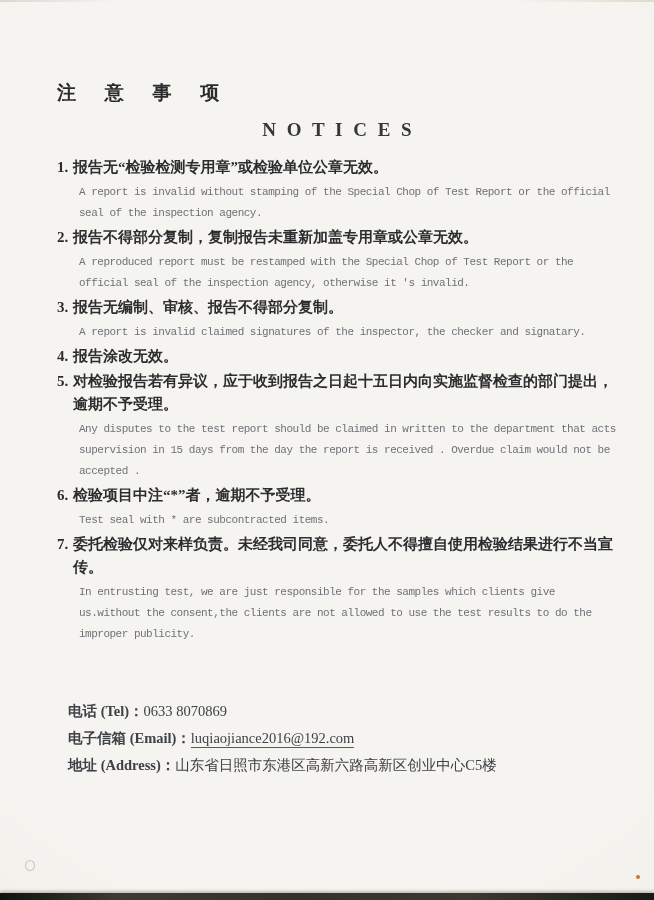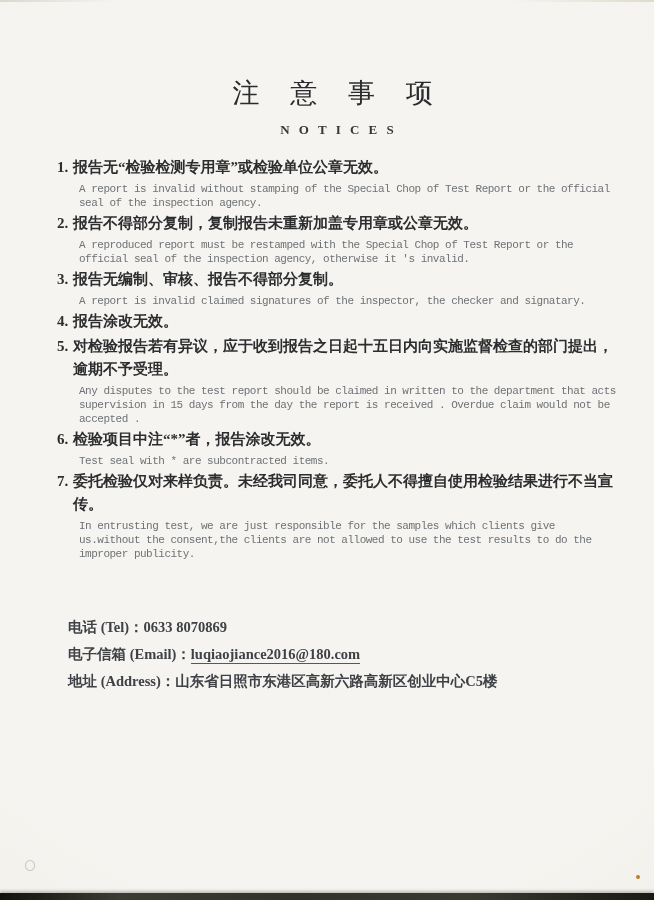--- a/index.html
+++ b/index.html
@@ -19,31 +19,31 @@
     position: absolute; top: 0; left: 0; right: 0; height: 2px;
     background: linear-gradient(to right, #cfccc2, rgba(207,204,194,0) 18%, rgba(207,204,194,0) 78%, #d8d0bd);
     opacity: .7;
   }
   .content {
     position: relative;
     padding: 78px 34px 0 57px;
   }
   .title {
     margin: 0;
-    text-align: center;
-    font-size: 27px;
-    font-weight: normal;
+    text-align: left;
+    font-size: 19px;
+    font-weight: bold;
     letter-spacing: 12px;
     color: #2a2b2d;
     line-height: 30px;
   }
   .subtitle {
     margin-top: 13px;
     text-align: center;
-    font-size: 13px;
+    font-size: 19px;
     font-weight: 600;
     letter-spacing: 3px;
     color: #35373a;
     line-height: 18px;
   }
   .notices { margin-top: 17px; }
   .notice { display: flex; margin: 0 0 2px 0; }
   .notice-num {
     flex: 0 0 16px;
     font-size: 15px;
@@ -57,33 +57,33 @@
     font-weight: 600;
     line-height: 23px;
     color: #2c2d2f;
   }
   .notice-en {
     margin: 3px 0 0 6px;
     max-width: 540px;
     font-family: "Liberation Mono", "DejaVu Sans Mono", monospace;
     font-size: 11px;
     letter-spacing: -0.5px;
-    line-height: 14px;
+    line-height: 21px;
     color: #6e7276;
   }
   .contact {
     margin: 53px 0 0 11px;
   }
   .contact-line {
     font-size: 14.5px;
     line-height: 27px;
     color: #3e4145;
     font-weight: 600;
   }
-  .contact-line .val { font-weight: 700; text-align: right; }
+  .contact-line .val { font-weight: 400; text-align: right; }
   .contact-line .val.underlined {
     text-decoration: none;
     border-bottom: 1px solid #55585c;
     padding-bottom: 1px;
   }
   .scan-bottom-bar {
     position: absolute;
     left: 0; right: 0; bottom: 0;
     height: 7px;
     background: linear-gradient(to right, #11110e, #3c3c33 18%, #32322b 45%, #3a3a31 72%, #191916);
@@ -143,34 +143,34 @@
         <div class="notice">
           <span class="notice-num">5.</span>
           <div class="notice-body">
             <div class="notice-zh">对检验报告若有异议，应于收到报告之日起十五日内向实施监督检查的部门提出，逾期不予受理。</div>
             <div class="notice-en">Any disputes to the test report should be claimed in written to the department that acts supervision in 15 days from the day the report is received . Overdue claim would not be accepted .</div>
           </div>
         </div>
         <div class="notice">
           <span class="notice-num">6.</span>
           <div class="notice-body">
-            <div class="notice-zh">检验项目中注“*”者，报告涂改无效。</div>
+            <div class="notice-zh">检验项目中注“*”者，逾期不予受理。</div>
             <div class="notice-en">Test seal with * are subcontracted items.</div>
           </div>
         </div>
         <div class="notice">
           <span class="notice-num">7.</span>
           <div class="notice-body">
             <div class="notice-zh">委托检验仅对来样负责。未经我司同意，委托人不得擅自使用检验结果进行不当宣传。</div>
             <div class="notice-en">In entrusting test, we are just responsible for the samples which clients give us.without the consent,the clients are not allowed to use the test results to do the improper publicity.</div>
           </div>
         </div>
       </div>
     <div class="contact" id="contact">
         <div class="contact-line"><span class="lbl">电话 (Tel)：</span><span class="val">0633 8070869</span></div>
-        <div class="contact-line"><span class="lbl">电子信箱 (Email)：</span><span class="val underlined">luqiaojiance2016@180.com</span></div>
+        <div class="contact-line"><span class="lbl">电子信箱 (Email)：</span><span class="val underlined">luqiaojiance2016@192.com</span></div>
         <div class="contact-line"><span class="lbl">地址 (Address)：</span><span class="val">山东省日照市东港区高新六路高新区创业中心C5楼</span></div>
       </div>
   </div>
   <div class="scan-smudge"></div>
   <div class="scan-speck"></div>
   <div class="scan-bottom-bar"></div>
 </div>
 
 </body></html>

